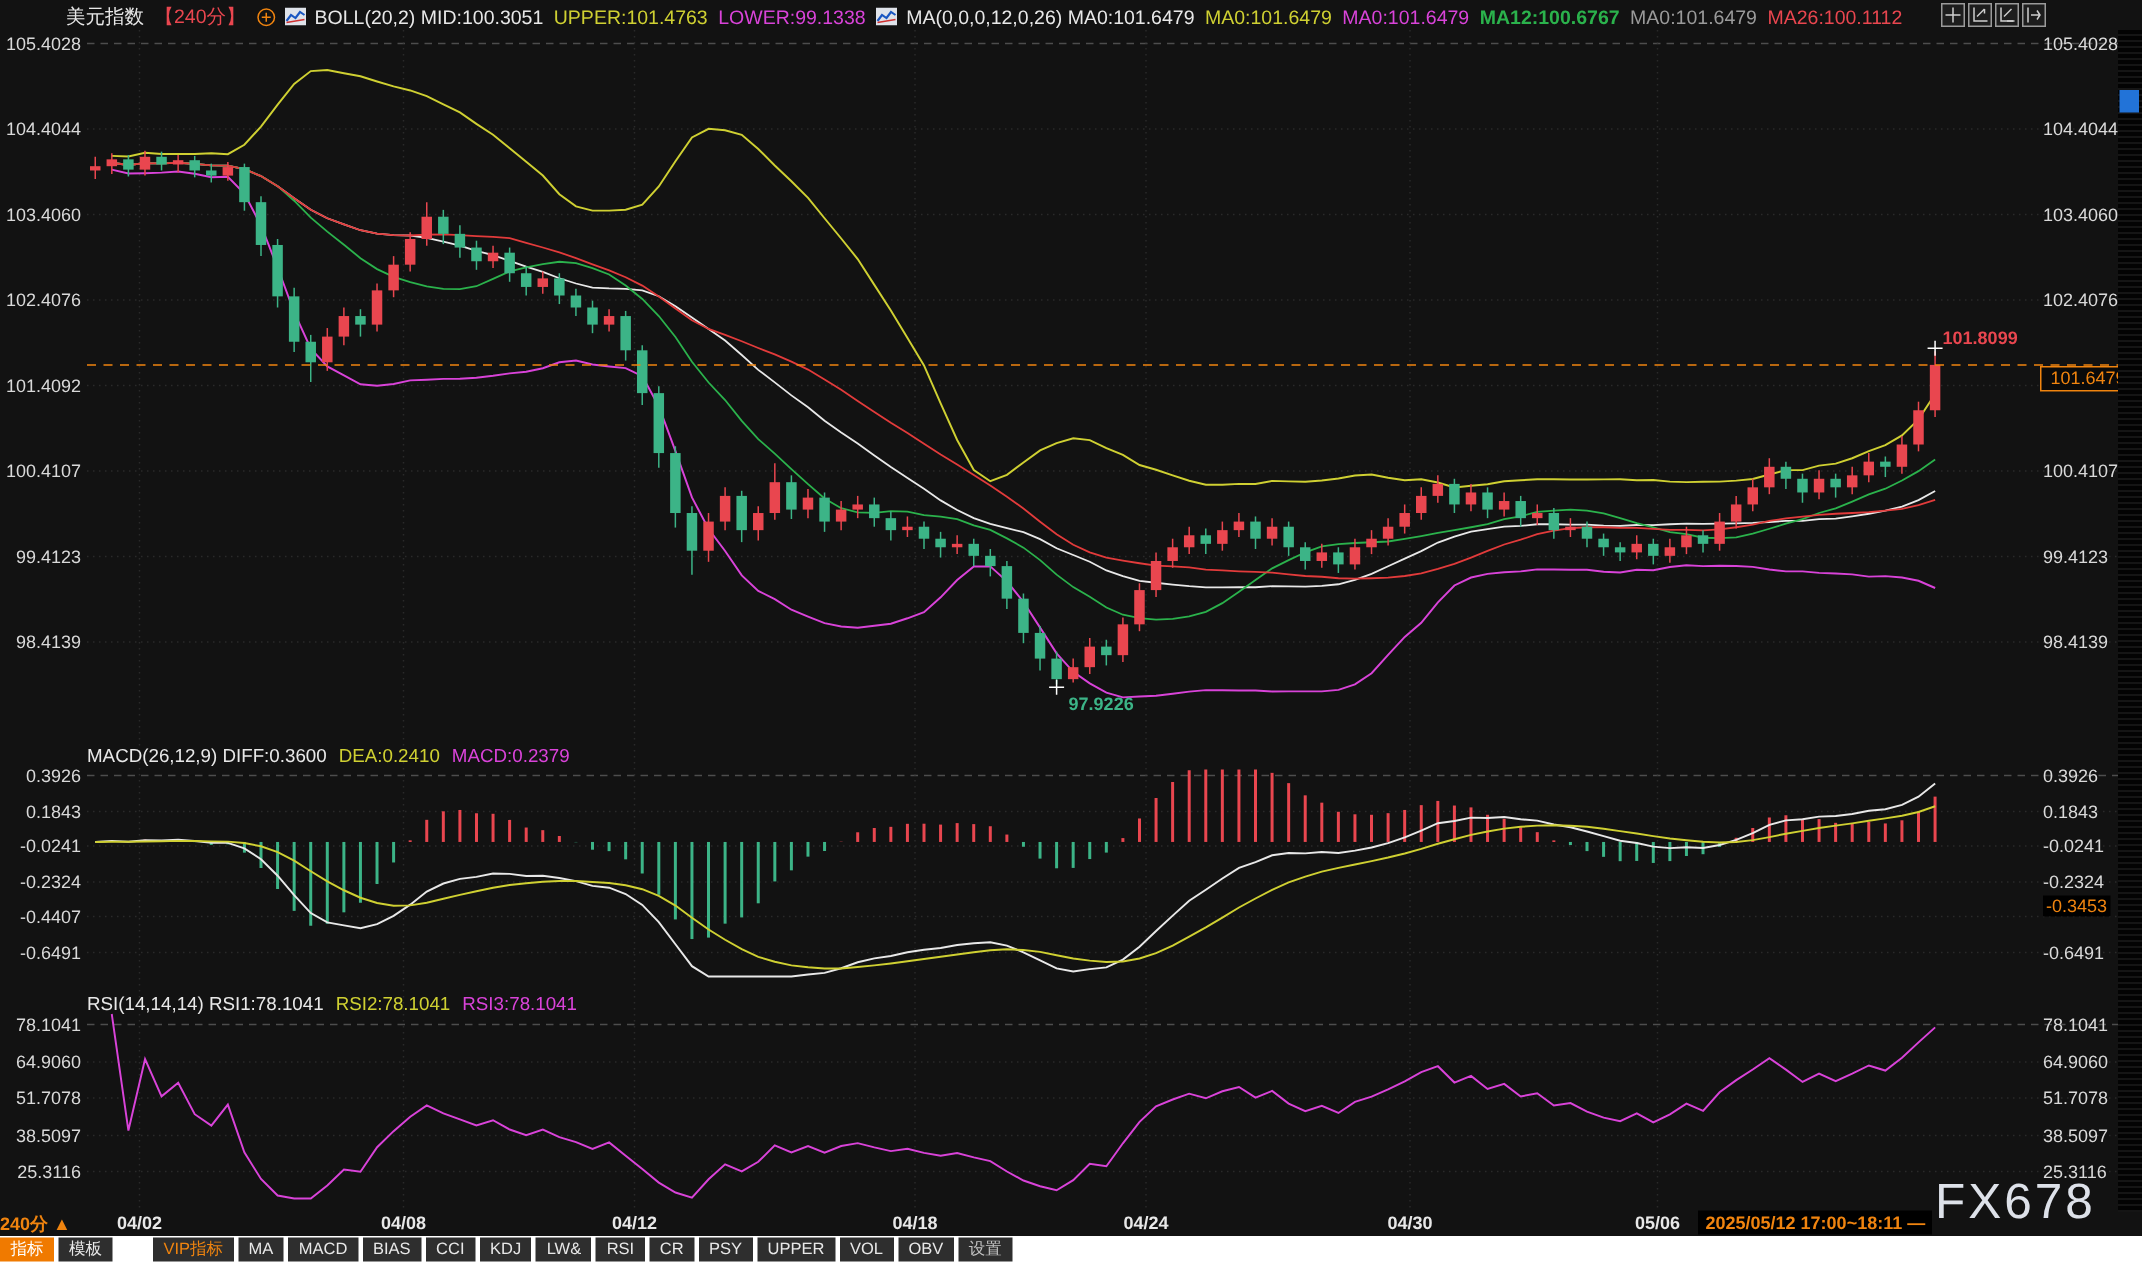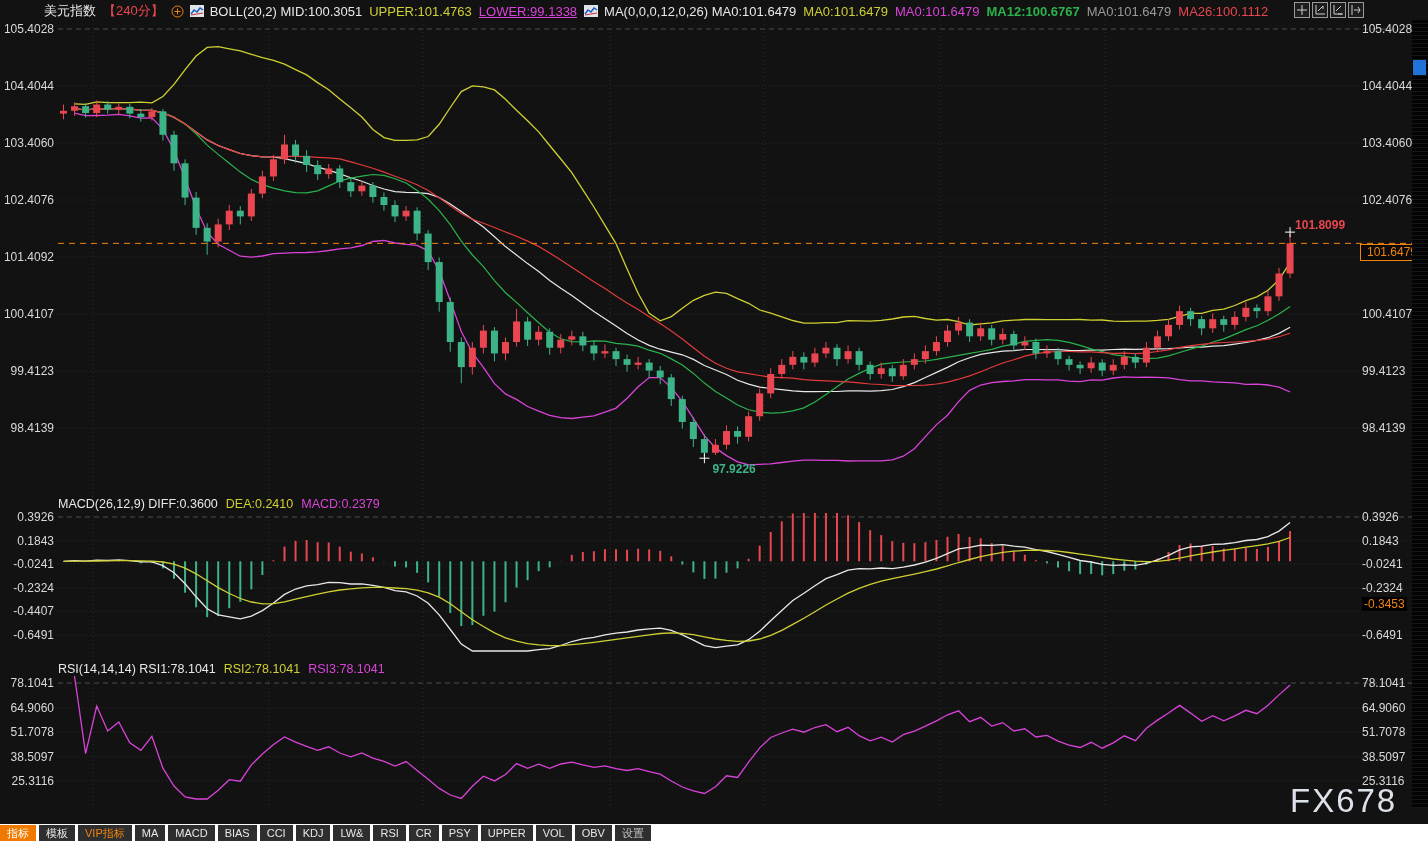--- a/index.html
+++ b/index.html
@@ -22,21 +22,21 @@
   .annot-low{color:#3cb487;}
   .xrow{position:absolute;top:808px;left:0;width:1428px;height:16px;font-size:12px;font-weight:bold;color:#e8e8e8;}
   .xtick{position:absolute;top:0;transform:translateX(-50%);}
   .period-badge{position:absolute;left:0;top:0;color:#f0840f;font-weight:bold;cursor:pointer;}
   .stamp{position:absolute;left:1132px;top:-1px;background:#000;color:#f0840f;padding:1px 5px;font-weight:bold;font-size:12px;white-space:nowrap;}
   .watermark{position:absolute;left:1290px;top:782px;font-size:33px;letter-spacing:2px;color:#dde1e9;z-index:5;}
   .tabbar{position:absolute;left:0;top:824px;width:1428px;height:18px;background:#ffffff;
           display:flex;align-items:center;gap:3px;z-index:6;}
   .tab{background:#2e2e2e;color:#e8e8e8;font-size:11px;line-height:14px;padding:1px 7px;cursor:pointer;white-space:nowrap;}
   .tab.active{background:#f07a00;color:#fff;}
-  .tab.vip{color:#f0840f;}
+  .tab.vip{color:#f0840f;margin-left:24px;}
   .tab.dim{color:#c3c3c3;}
   .winicons{position:absolute;left:1294px;top:2px;display:flex;gap:2px;z-index:6;}
   .winicon{width:14px;height:14px;border:1px solid #9a9a9a;background:#1d1d1d;display:flex;align-items:center;justify-content:center;cursor:pointer;}
   .rstrip{position:absolute;left:1412px;top:20px;width:16px;height:788px;
           background:repeating-linear-gradient(180deg,#030303 0 3px,#151515 3px 4px);z-index:4;}
   .rthumb{position:absolute;left:1px;top:40px;width:13px;height:15px;background:#2273d8;}
 </style>
 </head>
 <body>
 
@@ -428,21 +428,21 @@
       </span>
       <span class="icn">
         <svg width="14" height="12">
           <rect x="0" y="0" width="14" height="12" fill="#dfe3ea"></rect>
           <polyline points="1,9 4,5 7,7 10,3 13,5" fill="none" stroke="#1a57c2" stroke-width="1.4"></polyline>
           <line x1="1" y1="10" x2="13" y2="8" stroke="#d03030"></line>
         </svg>
       </span>
       <span class="seg" style="color: rgb(232, 232, 232);">BOLL(20,2) MID:100.3051</span>
       <span class="seg" style="color: rgb(207, 208, 50);">UPPER:101.4763</span>
-      <span class="seg" style="color: rgb(217, 67, 217); text-decoration: underline;">LOWER:99.1338</span>
+      <span class="seg" style="color: rgb(217, 67, 217);">LOWER:99.1338</span>
       <span class="icn">
         <svg width="14" height="12">
           <rect x="0" y="0" width="14" height="12" fill="#dfe3ea"></rect>
           <polyline points="1,9 4,5 7,7 10,3 13,5" fill="none" stroke="#1a57c2" stroke-width="1.4"></polyline>
           <line x1="1" y1="10" x2="13" y2="8" stroke="#d03030"></line>
         </svg>
       </span>
       <span class="seg" style="color: rgb(232, 232, 232);">MA(0,0,0,12,0,26) MA0:101.6479</span>
       <span class="seg" style="color: rgb(207, 208, 50);">MA0:101.6479</span>
       <span class="seg" style="color: rgb(217, 67, 217);">MA0:101.6479</span>
@@ -519,20 +519,33 @@
       <div class="axis-label axis-right" style="top: 725px;">51.7078</div>
       <div class="axis-label axis-right" style="top: 750px;">38.5097</div>
       <div class="axis-label axis-right" style="top: 774px;">25.3116</div>
     </div>
 
   <div class="price-tag" style="top:244px;">101.6479</div>
 
   <div class="annot annot-high" id="high-annot" style="left: 1295.05px; top: 218.113px;">101.8099</div>
   <div class="annot annot-low" id="low-annot" style="left: 712.4px; top: 462.193px;">97.9226</div>
 
+  <div class="xrow">
+    <div class="period-badge"><span>240分</span> <span>▲</span></div>
+    <div id="xticks">
+        <div class="xtick" style="left: 93px;">04/02</div>
+        <div class="xtick" style="left: 269px;">04/08</div>
+        <div class="xtick" style="left: 423px;">04/12</div>
+        <div class="xtick" style="left: 610px;">04/18</div>
+        <div class="xtick" style="left: 764px;">04/24</div>
+        <div class="xtick" style="left: 940px;">04/30</div>
+        <div class="xtick" style="left: 1105px;">05/06</div>
+      </div>
+    <div class="stamp">2025/05/12 17:00~18:11 —</div>
+  </div>
 
   <div class="watermark">FX678</div>
 
   <div class="rstrip">
     <div class="rthumb"></div>
   </div>
 
   <div class="tabbar" id="tabbar">
       <div class="tab active">指标</div>
       <div class="tab">模板</div>

